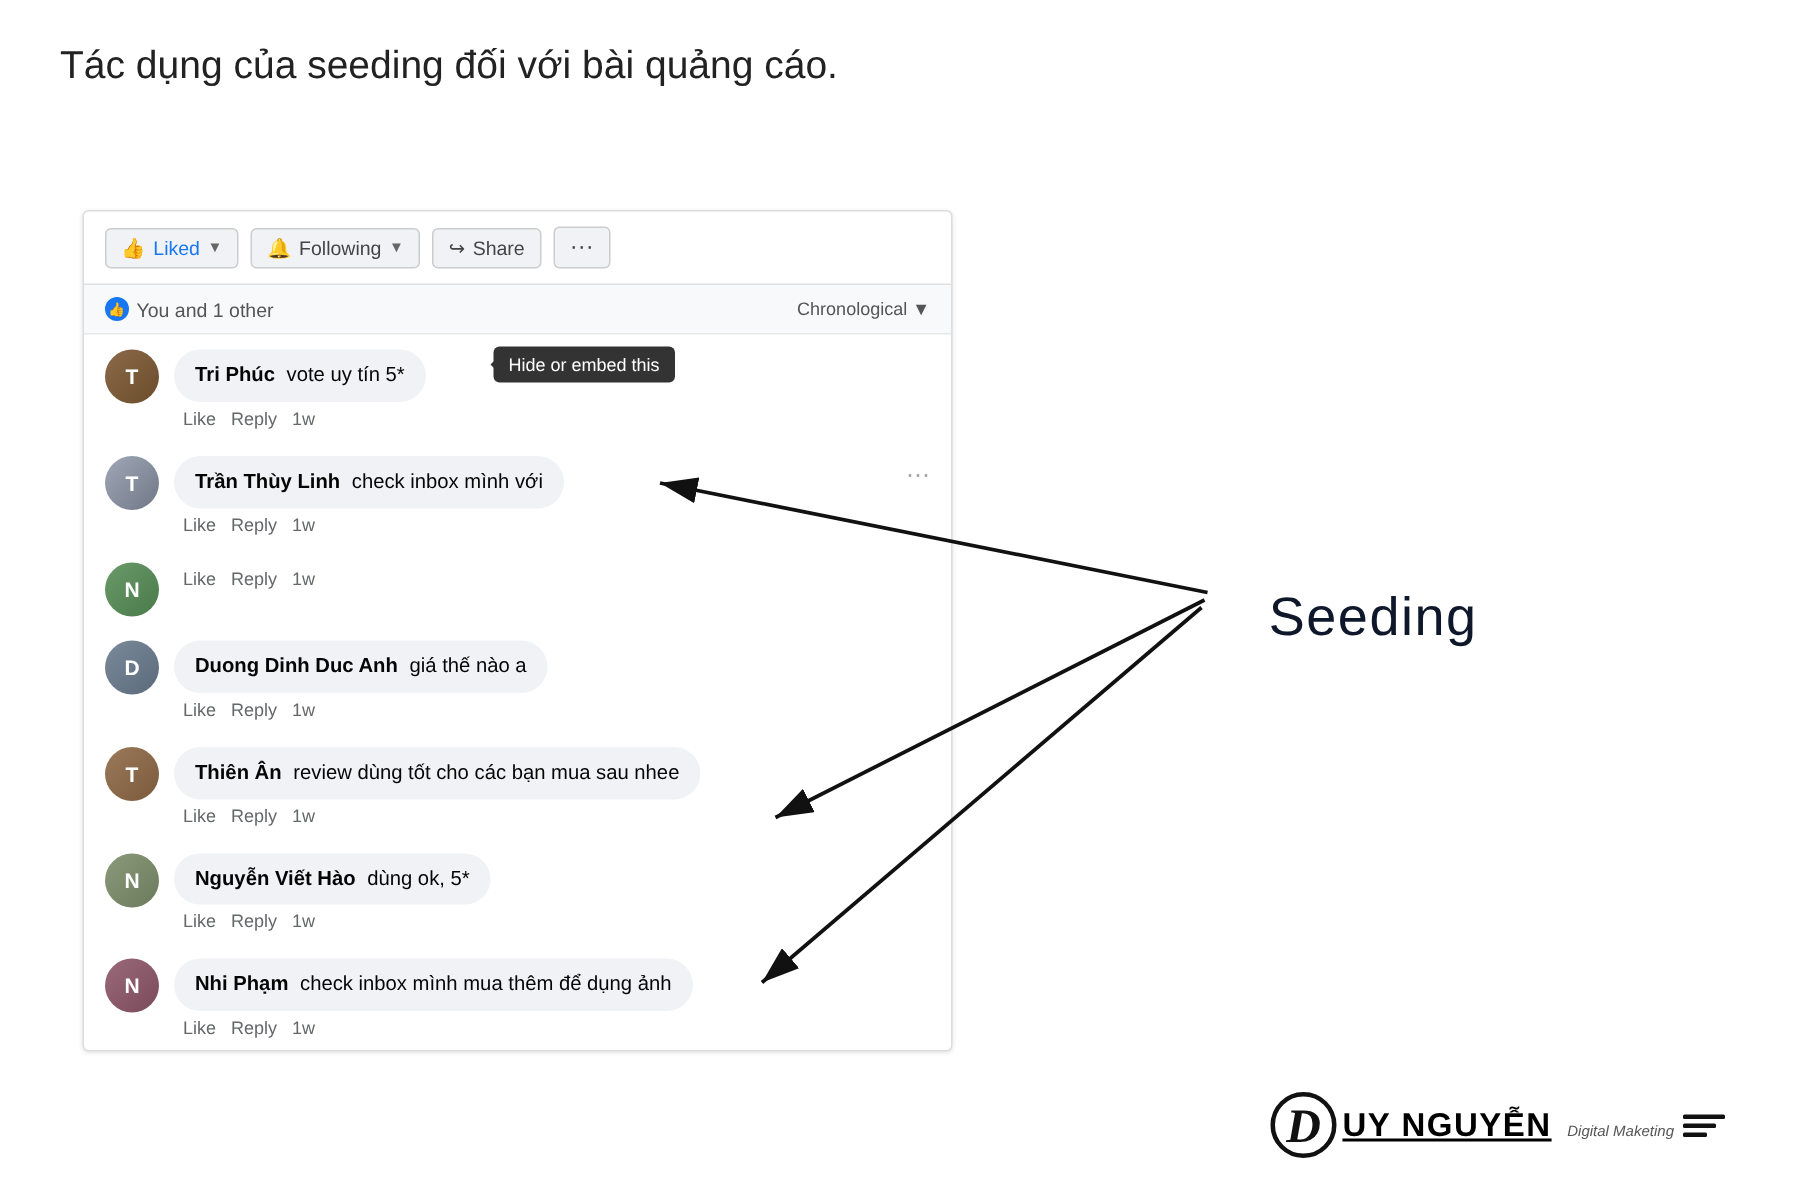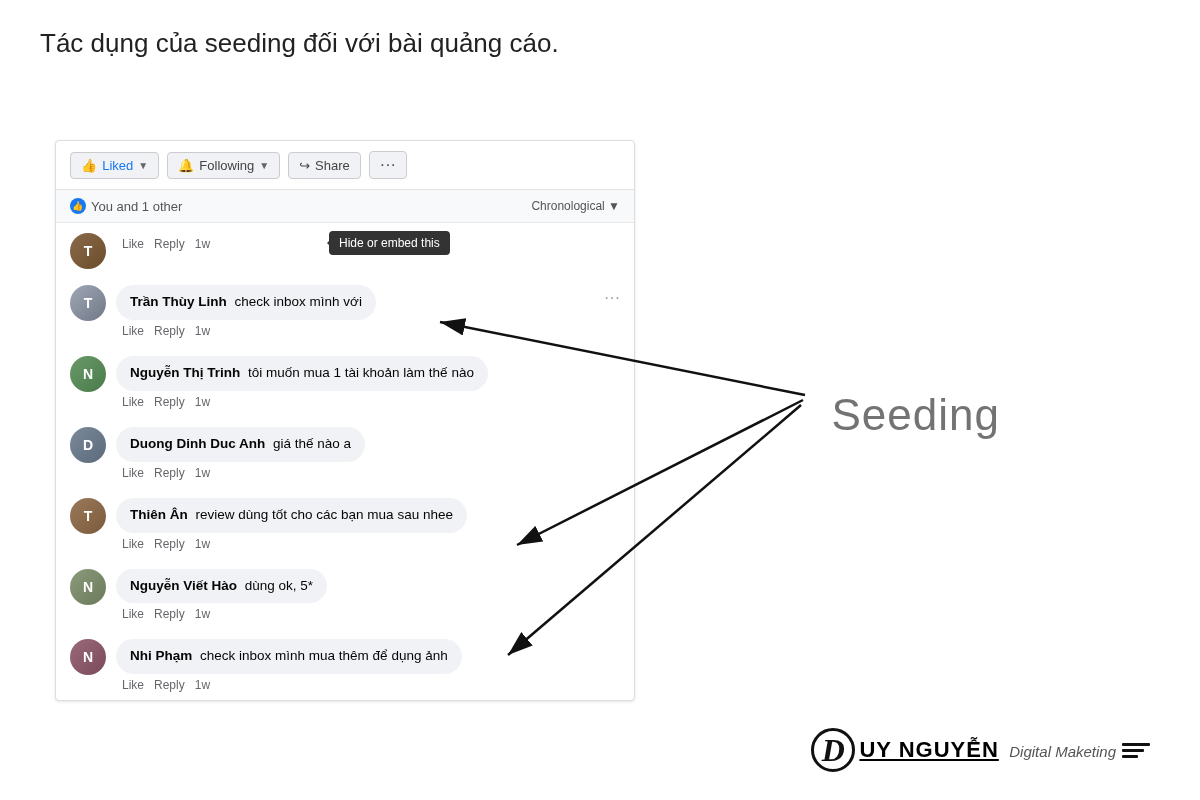--- a/index.html
+++ b/index.html
@@ -220,24 +220,24 @@
       top: 14px;
       color: #999;
       font-size: 16px;
       cursor: pointer;
     }
 
     
     .seeding-label {
       position: absolute;
       top: 390px;
-      right: 200px;
-      font-size: 44px;
+      right: 215px;
+      font-size: 36px;
       font-weight: 400;
-      color: #737373;
+      color: #0f172a;
       letter-spacing: 1px;
     }
 
     
     .arrows-svg {
       position: absolute;
       top: 140px;
       left: 55px;
       width: 900px;
       height: 600px;
@@ -315,20 +315,24 @@
       <span>You and 1 other</span>
     </div>
     <div class="chronological">Chronological ▼</div>
   </div>
 
   <div class="comments-list">
 
     <div class="comment-item">
       <div class="avatar avatar-1">T</div>
       <div class="comment-content">
+        <div class="comment-bubble">
+          <span class="author">Tri Phúc</span>
+          <span>vote uy tín 5*</span>
+        </div>
         <div class="comment-meta">
           <span>Like</span>
           <span>Reply</span>
           <span>1w</span>
         </div>
       </div>
 
       <div class="tooltip">Hide or embed this</div>
     </div>
 
@@ -344,24 +348,20 @@
           <span>Reply</span>
           <span>1w</span>
         </div>
       </div>
       <span class="ellipsis-btn">···</span>
     </div>
 
     <div class="comment-item">
       <div class="avatar avatar-3">N</div>
       <div class="comment-content">
-        <div class="comment-bubble">
-          <span class="author">Nguyễn Thị Trinh</span>
-          <span>tôi muốn mua 1 tài khoản làm thế nào</span>
-        </div>
         <div class="comment-meta">
           <span>Like</span>
           <span>Reply</span>
           <span>1w</span>
         </div>
       </div>
     </div>
 
     <div class="comment-item">
       <div class="avatar avatar-4">D</div>
@@ -440,20 +440,20 @@
 
   <line x1="748" y1="260" x2="462" y2="405" stroke="#111" stroke-width="2.5" marker-end="url(#arrowhead)"></line>
 
   <line x1="746" y1="265" x2="453" y2="515" stroke="#111" stroke-width="2.5" marker-end="url(#arrowhead)"></line>
 </svg>
 
 <div class="brand">
   <div class="brand-d">D</div>
   <div>
     <span style="font-size:22px;font-weight:900;color:#000000;letter-spacing:1px;text-decoration:underline;">UY NGUYỄN</span>
-    <span style="font-size:15px;color:#555;margin-left:6px;font-style:italic;font-weight:400;">Digital Maketing</span>
+    <span style="font-size:10px;color:#555;margin-left:6px;font-style:italic;font-weight:400;">Digital Maketing</span>
   </div>
   <div class="brand-lines">
     <div class="brand-line" style="width:28px;"></div>
     <div class="brand-line" style="width:22px;"></div>
     <div class="brand-line" style="width:16px;"></div>
   </div>
 </div>
 
 </body></html>

